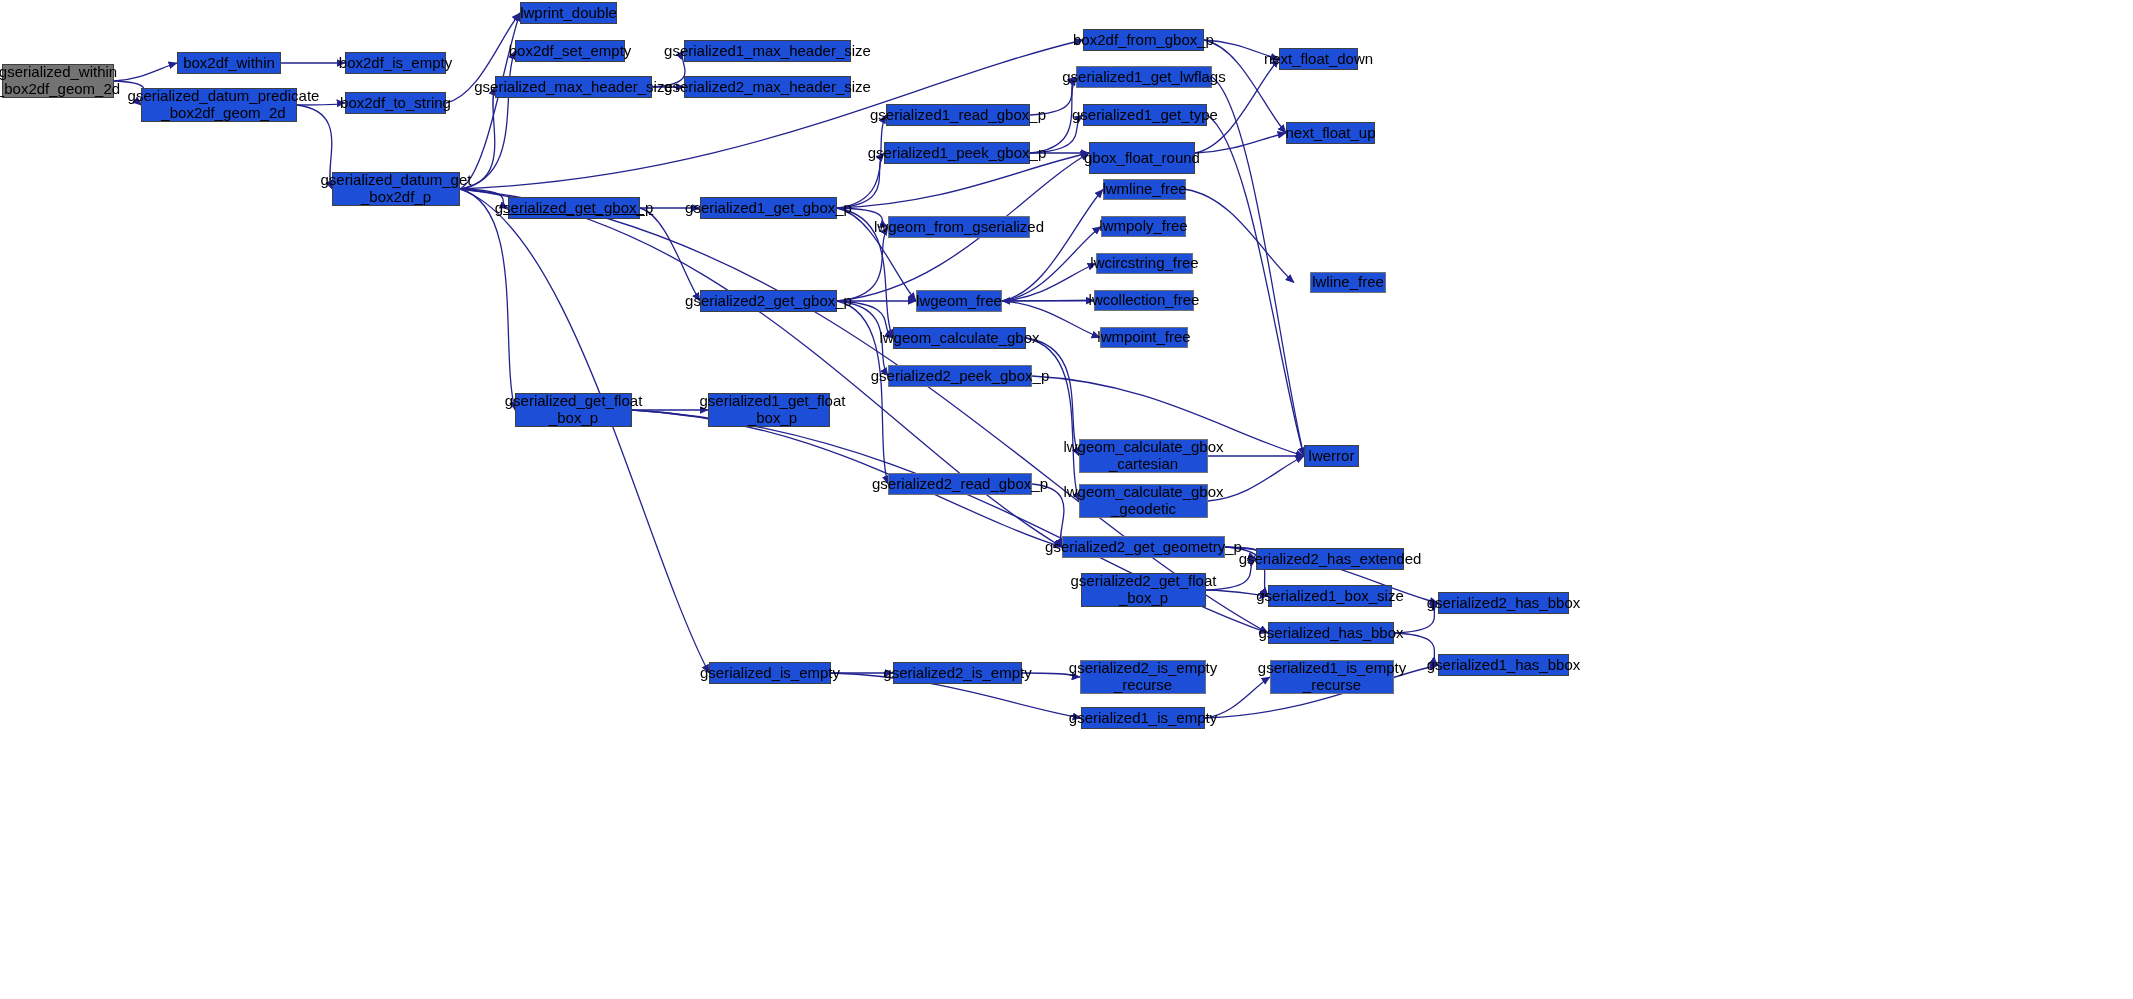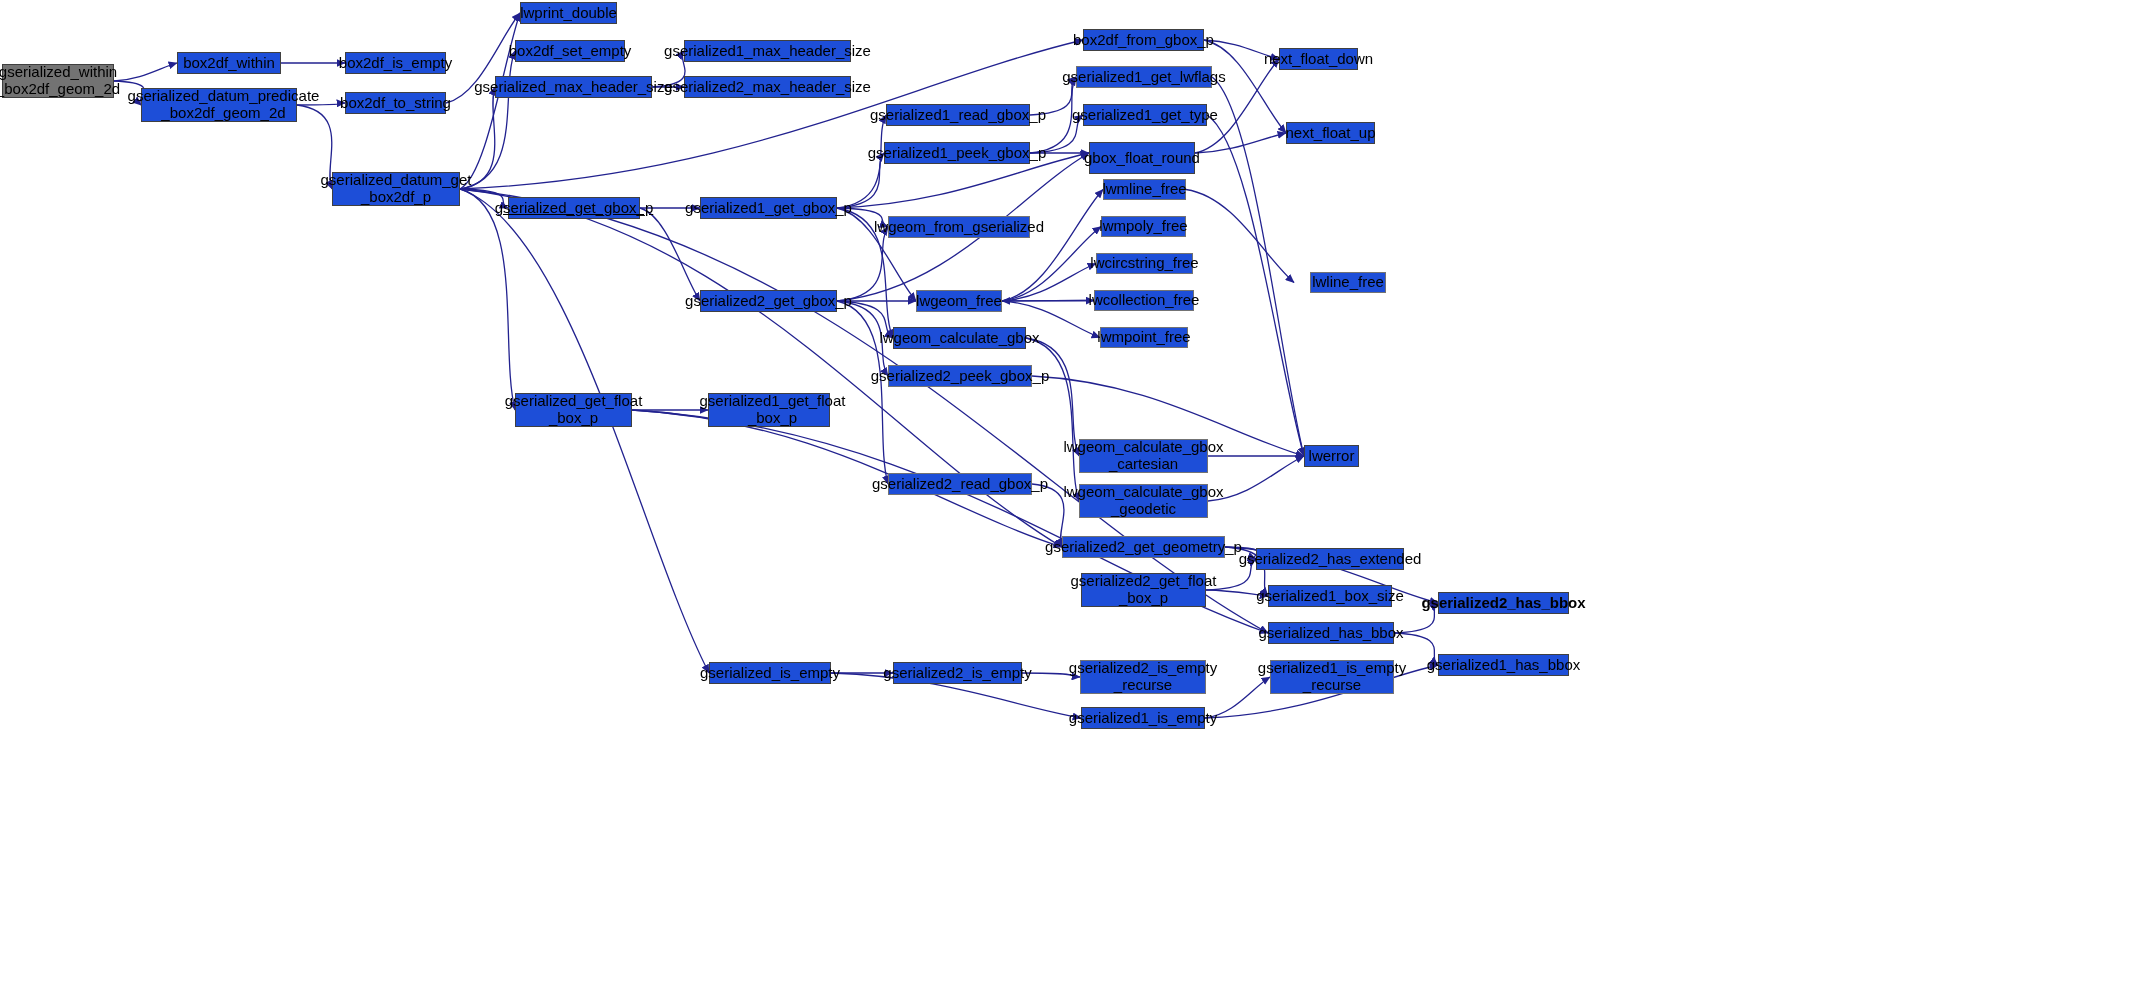--- a/index.html
+++ b/index.html
@@ -136,21 +136,21 @@
       <div class="node red" style="left: 1062px; top: 536px; width: 163px; height: 22px;">gserialized2_get_geometry_p</div>
       <div class="node black" style="left: 1081px; top: 573px; width: 125px; height: 34px;">gserialized2_get_float
 _box_p</div>
       <div class="node black" style="left: 1279px; top: 48px; width: 79px; height: 22px;">next_float_down</div>
       <div class="node black" style="left: 1286px; top: 122px; width: 89px; height: 22px;">next_float_up</div>
       <div class="node red" style="left: 1294px; top: 272px; width: 76px; height: 21px; margin-left: 16px;">lwline_free</div>
       <div class="node black" style="left: 1304px; top: 445px; width: 55px; height: 22px;">lwerror</div>
       <div class="node black" style="left: 1256px; top: 548px; width: 148px; height: 22px;">gserialized2_has_extended</div>
       <div class="node black" style="left: 1268px; top: 585px; width: 124px; height: 22px;">gserialized1_box_size</div>
       <div class="node black" style="left: 1268px; top: 622px; width: 126px; height: 22px;">gserialized_has_bbox</div>
-      <div class="node black" style="left: 1438px; top: 592px; width: 131px; height: 22px; font-weight: bold;">gserialized2_has_bbox</div>
+      <div class="node black" style="left: 1438px; top: 592px; width: 131px; height: 22px;">gserialized2_has_bbox</div>
       <div class="node black" style="left: 1438px; top: 654px; width: 131px; height: 22px;">gserialized1_has_bbox</div>
       <div class="node black" style="left: 515px; top: 393px; width: 117px; height: 34px;">gserialized_get_float
 _box_p</div>
       <div class="node black" style="left: 708px; top: 393px; width: 122px; height: 34px; padding-left: 7px;">gserialized1_get_float
 _box_p</div>
       <div class="node black" style="left: 709px; top: 662px; width: 122px; height: 22px;">gserialized_is_empty</div>
       <div class="node black" style="left: 893px; top: 662px; width: 129px; height: 22px;">gserialized2_is_empty</div>
       <div class="node red" style="left: 1080px; top: 660px; width: 126px; height: 34px;">gserialized2_is_empty
 _recurse</div>
       <div class="node black" style="left: 1081px; top: 707px; width: 124px; height: 22px;">gserialized1_is_empty</div>

